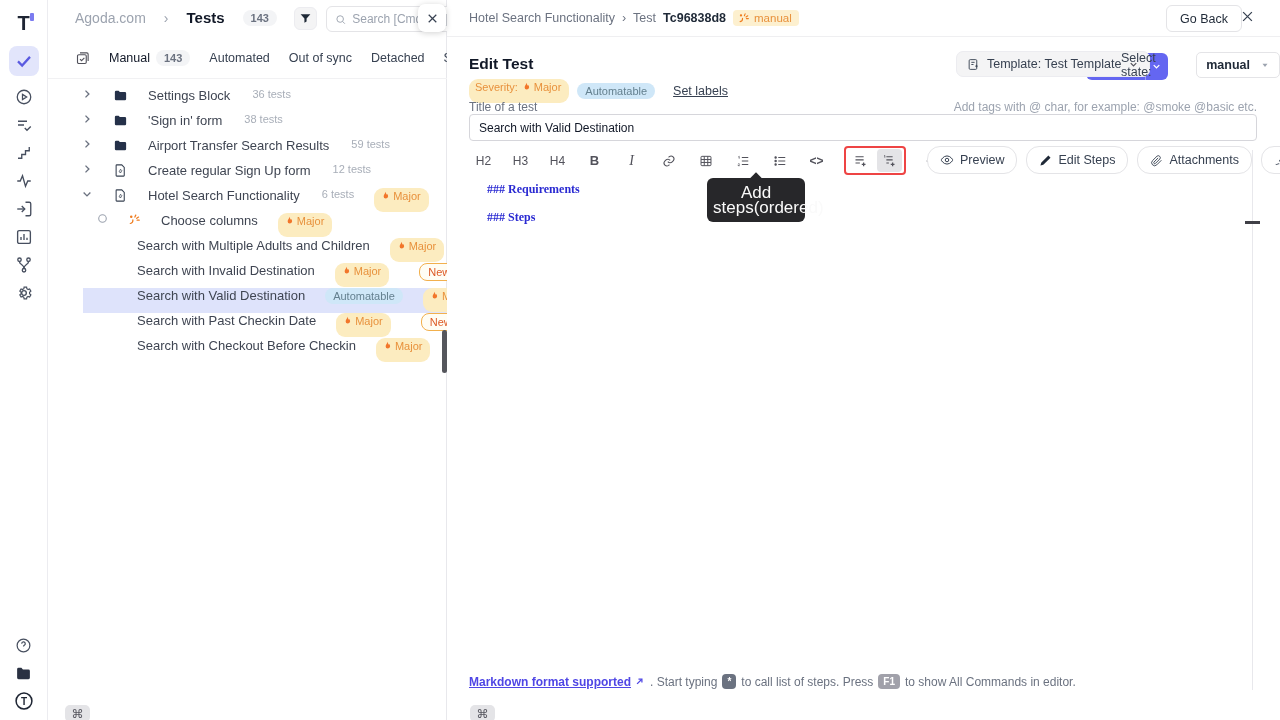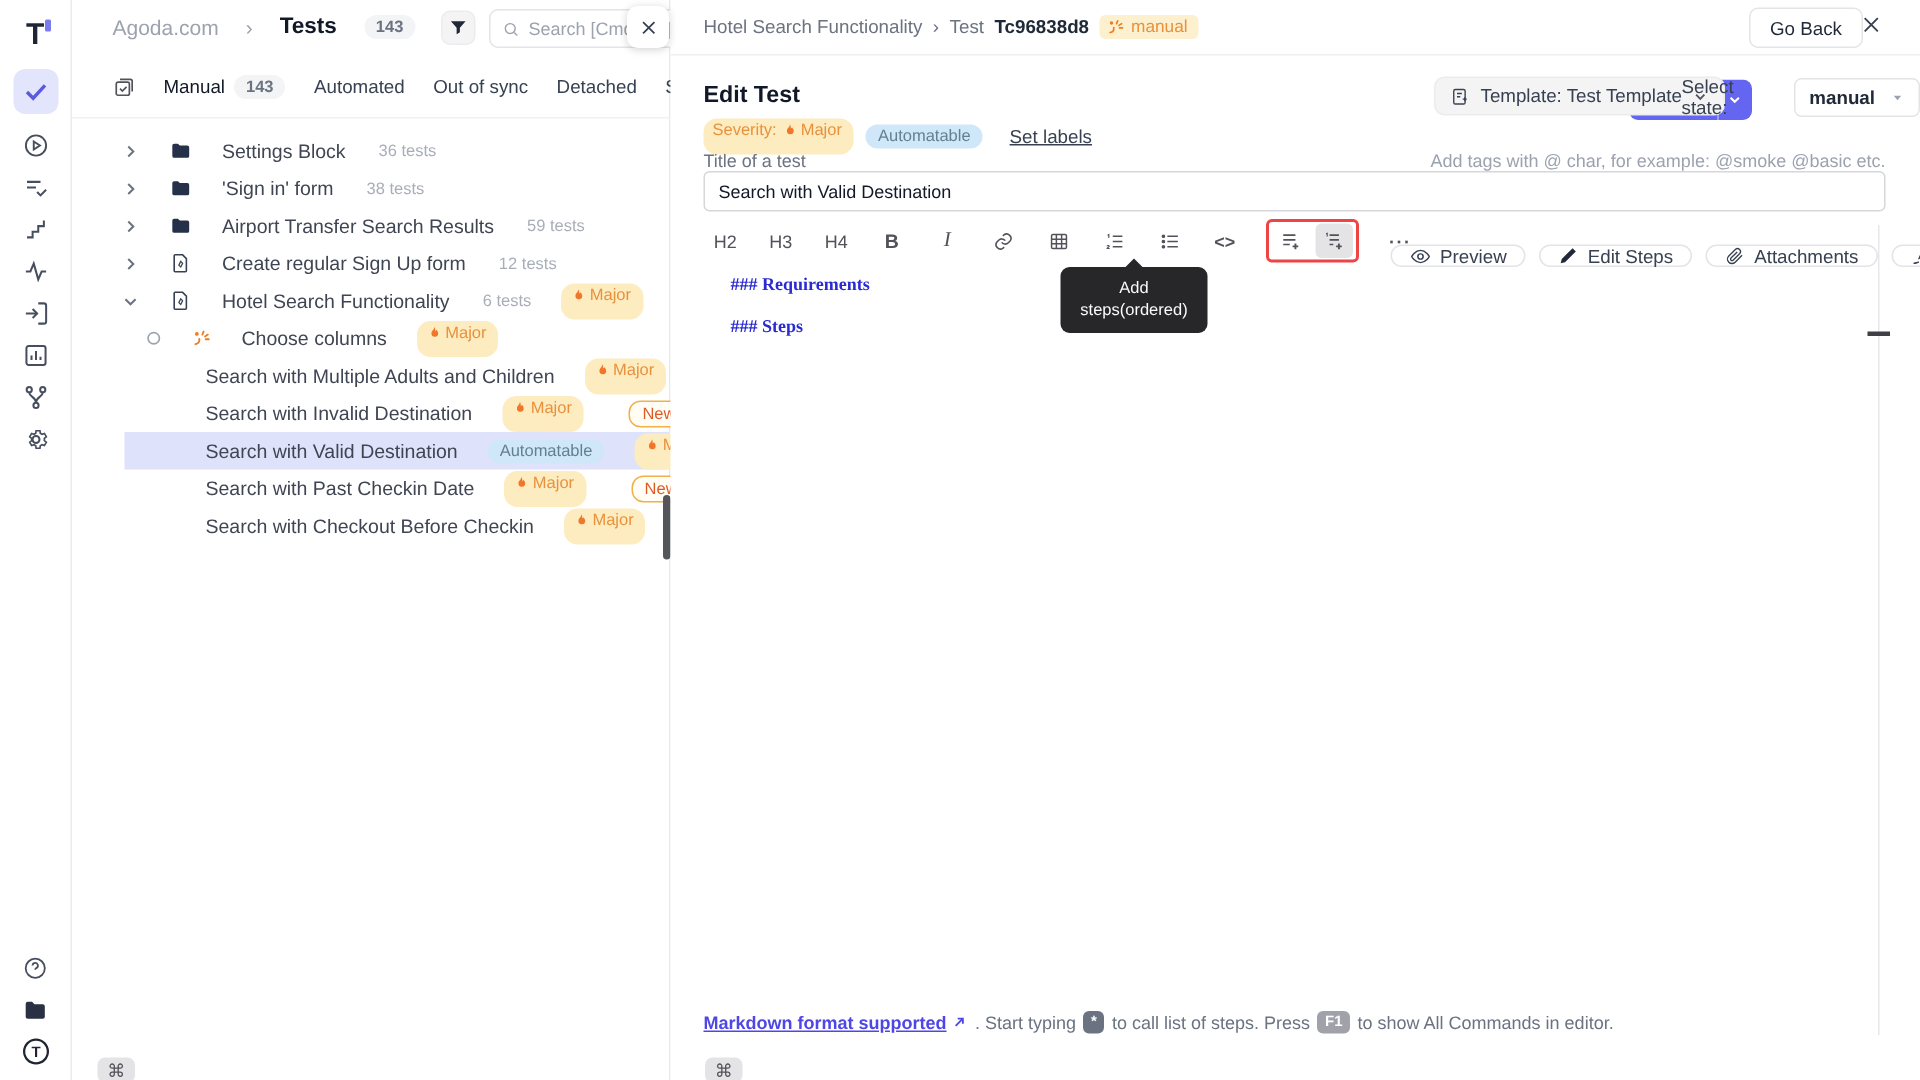--- a/index.html
+++ b/index.html
@@ -36,21 +36,21 @@
   .close-card { position:absolute; left:370px; top:4px; width:28px; height:28px; background:#fff;
     border-radius:7px; box-shadow:0 1px 6px rgba(0,0,0,.18); display:flex; align-items:center;
     justify-content:center; cursor:pointer; z-index:5; }
 
   .tabs { position:absolute; left:27px; top:50px; display:flex; align-items:center; gap:19px;
     font-size:12.5px; color:#374151; }
   .tab { display:flex; align-items:center; gap:6px; cursor:pointer; white-space:nowrap; }
   .tab.active { color:#111827; font-weight:400; }
   .tabs-sep { position:absolute; left:0; top:78px; width:399px; border-top:1px solid #f1f1f3; }
 
-  .t-row { position:absolute; height:25px; display:flex; align-items:center; gap:20px;
+  .t-row { position:absolute; height:25px; display:flex; align-items:flex-start; gap:20px;
     font-size:13px; color:#374151; cursor:pointer; white-space:nowrap; }
   .t-row.folder { left:27px; right:0; padding-left:6px; }
   .t-row.test { left:35px; right:0; padding-left:14px; }
   .t-row.selected { background:#dee3fb; }
   .t-count { font-size:11px; color:#a8aeb8; margin-left:2px; }
   .t-name { color:#3f4552; }
 
   .b-major { display:inline-flex; align-items:center; gap:3px; background:#fcecc0; color:#e8913c;
     font-size:11px; border-radius:9px; padding:2px 8px 10px 6px; font-weight:400; }
   .b-auto { background:#cfe7f8; color:#64808f; font-size:11px; border-radius:9px; padding:2px 8px; }
@@ -106,26 +106,26 @@
   .tb-btn { min-width:25px; height:23px; border-radius:4px; display:flex; align-items:center;
     justify-content:center; color:#52525b; font-size:12px; cursor:pointer; padding:0 3px; }
   .tb-btn.bold { font-weight:700; font-size:13px; }
   .tb-btn.italic { font-style:italic; font-family:"Liberation Serif", serif; font-size:14px; }
   .tb-btn.hovered { background:#e4e4e7; }
   .red-box { display:flex; gap:4px; border:2px solid #ee4444; border-radius:4px; padding:1px 2px;
     margin:0 3px; }
   .tb-more { letter-spacing:1px; font-weight:700; color:#52525b; }
 
   .actions { position:absolute; left:480px; top:146px; display:flex; align-items:center; gap:9px; }
-  .act-btn { height:15px; border:1px solid #e4e4e7; border-radius:13px; background:#fff;
+  .act-btn { height:28px; border:1px solid #e4e4e7; border-radius:13px; background:#fff;
     display:flex; align-items:center; gap:6px; padding:0 12px; font-size:12.5px; color:#374151;
-    cursor:pointer; white-space:nowrap;margin-top:17px; }
+    cursor:pointer; white-space:nowrap; }
 
   .tooltip { position:absolute; left:260px; top:178px; width:98px; background:#27272a; color:#fafafa;
-    border-radius:6px; font-size:11px; text-align:center; padding:7px 6px; line-height:15px; z-index:6; }
+    border-radius:6px; font-size:17px; text-align:center; padding:7px 6px; line-height:15px; z-index:6; }
   .tooltip:before { content:""; position:absolute; top:-4px; left:50%; margin-left:-4px; width:8px;
     height:8px; background:#27272a; transform:rotate(45deg); }
 
   .editor { position:absolute; left:22px; right:40px; top:176px; bottom:60px; cursor:text; }
   .ed-line { position:absolute; left:18px; font-family:Liberation Serif, serif; font-size:12px;
     font-weight:700; color:#2a2ad2; }
   .vline { position:absolute; left:805px; top:150px; height:540px; width:1px; background:#e8e8ec; }
   .vdash { position:absolute; left:798px; top:221px; width:15px; height:3px; background:#3f3f46; }
 
   .m-footer { position:absolute; left:22px; top:674px; display:flex; align-items:center; gap:5px;

